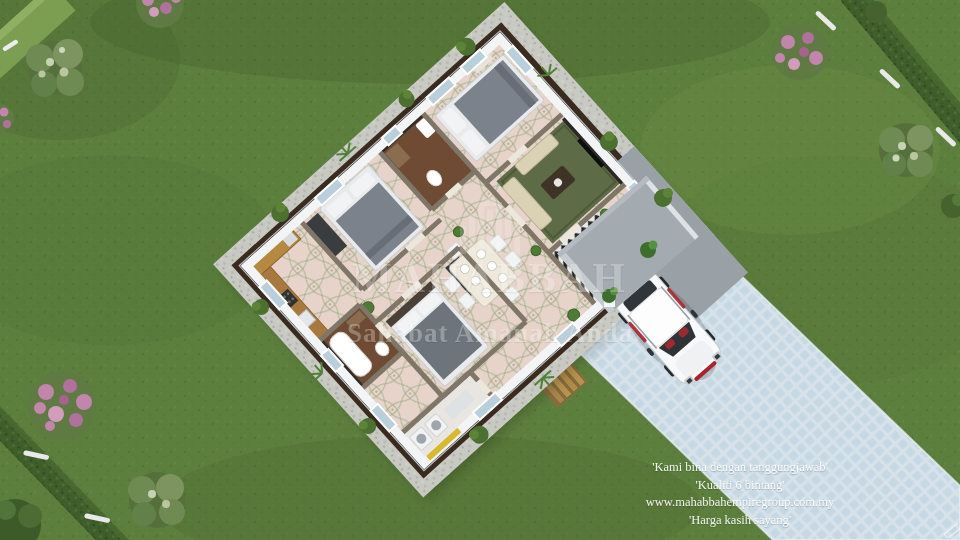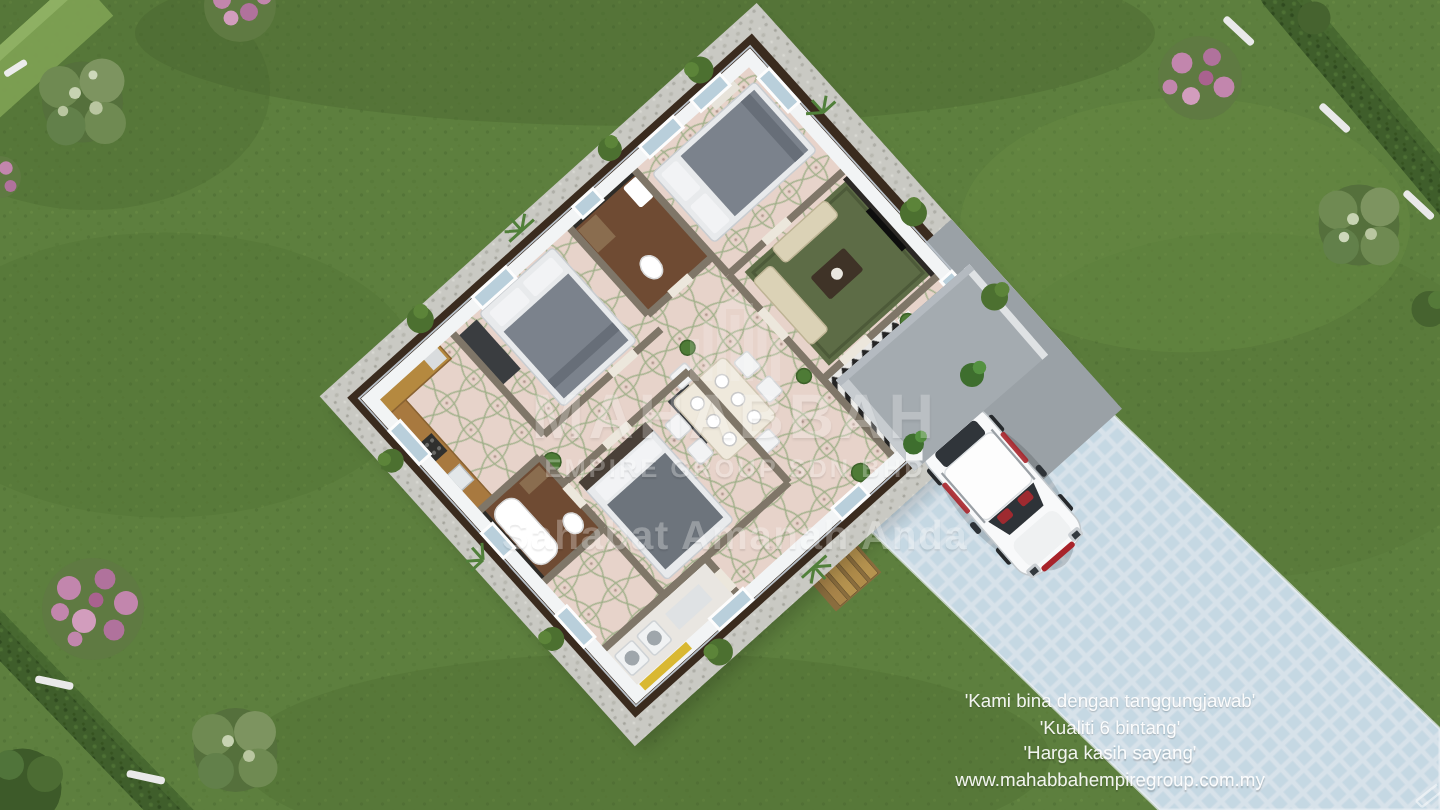--- a/index.html
+++ b/index.html
@@ -1,17 +1,17 @@
 <!DOCTYPE html>
 <html><head>
 <meta charset="utf-8">
 <style>
   html,body{margin:0;padding:0;background:#222;}
   #stage{position:relative;width:960px;height:540px;overflow:hidden;
-         font-family:Liberation Sans, sans-serif;background:#0f766e;}
+         font-family:Liberation Serif, serif;background:#0f766e;}
   #stage svg.scene{position:absolute;left:0;top:0;}
   .watermark{position:absolute;left:300px;top:196px;width:380px;text-align:center;
              color:#fff;pointer-events:none;}
   .wm-logo{opacity:.17;display:block;margin:0 auto 2px auto;}
   .wm-line1{font-size:42px;font-weight:bold;letter-spacing:3px;opacity:.24;
             text-shadow:0 1px 2px rgba(0,0,0,.35);line-height:44px;}
   .wm-line2{font-size:17px;font-weight:bold;letter-spacing:2px;opacity:.28;
             text-shadow:0 1px 1px rgba(0,0,0,.3);line-height:22px;margin-top:2px;}
   .wm-tagline{font-size:27px;font-weight:bold;letter-spacing:1px;opacity:.28;
               text-shadow:0 1px 1px rgba(0,0,0,.3);margin-top:18px;}
@@ -459,23 +459,22 @@
       <rect x="11" y="18" width="6" height="40"></rect>
       <rect x="20" y="6" width="6" height="52"></rect>
       <rect x="29" y="14" width="6" height="44"></rect>
       <rect x="38" y="6" width="6" height="52"></rect>
       <rect x="47" y="18" width="6" height="40"></rect>
       <rect x="56" y="30" width="6" height="28"></rect>
       <polygon points="32,0 44,10 20,10"></polygon>
     </g>
   </svg>
   <div class="wm-line1">MAHABBAH</div>
-  <div class="wm-line2">EMPIRE GROUP SDN BHD</div>
   <div class="wm-tagline">Sahabat Amanah Anda</div>
 </div>
 
 <div class="footer">
   <div>'Kami bina dengan tanggungjawab'</div>
   <div>'Kualiti 6 bintang'</div>
+  <div>www.mahabbahempiregroup.com.my</div>
   <div>'Harga kasih sayang'</div>
-  <div>www.mahabbahempiregroup.com.my</div>
 </div>
 </div>
 
 </body></html>

